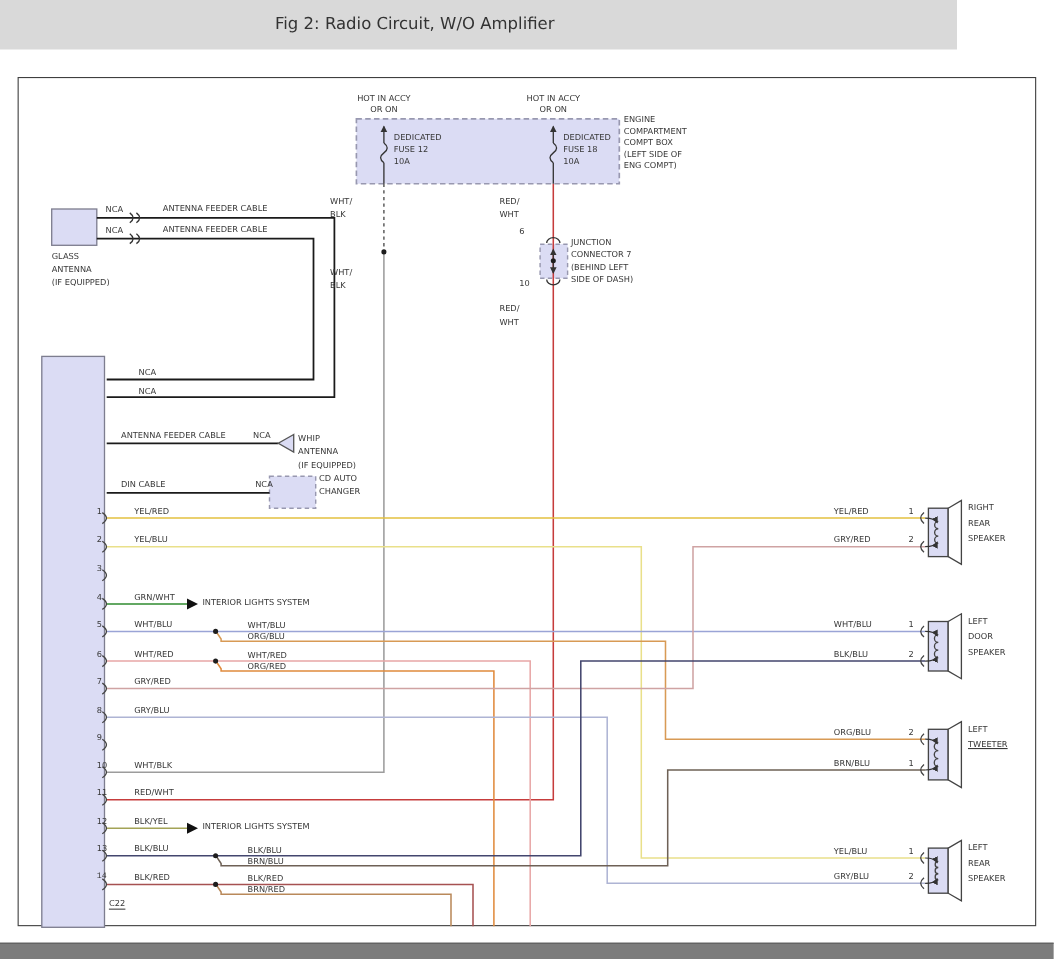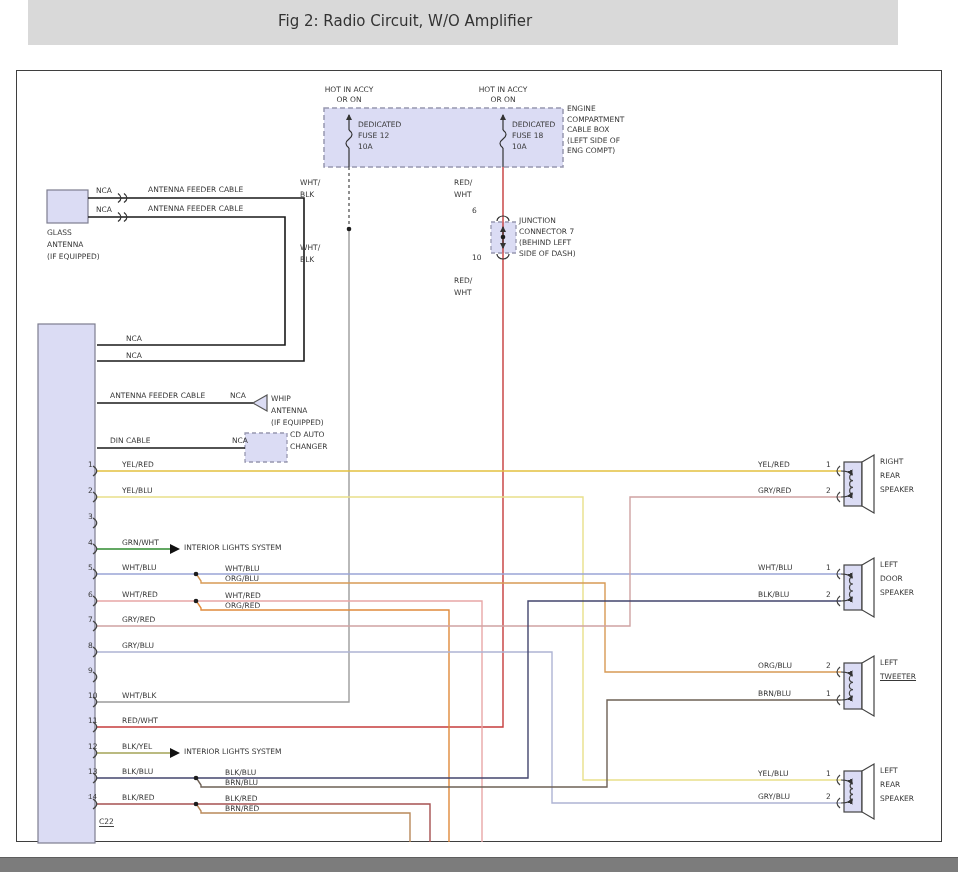--- a/index.html
+++ b/index.html
@@ -1,17 +1,17 @@
 <!DOCTYPE html>
 <html><head>
 <meta charset="utf-8">
 <style>
   html,body{margin:0;padding:0;width:958px;height:872px;overflow:hidden;background:#fff;
     font-family:"DejaVu Sans","Liberation Sans",sans-serif;position:relative;}
-  #titlebar{position:absolute;left:0;top:0;width:870px;height:45px;background:#d9d9d9;z-index:0;margin-left:28px;}
+  #titlebar{position:absolute;left:0;top:0;width:870px;height:45px;background:#d9d9d9;z-index:0;}
   #titlebar span{position:absolute;left:250px;top:12px;font-size:15px;color:#333;}
   #frame{position:absolute;left:16px;top:70px;width:926px;height:772px;border:1px solid #3f3f3f;
     background:#fff;box-sizing:border-box;z-index:0;}
   #bottombar{position:absolute;left:0;top:857px;width:958px;height:15px;background:#7c7c7c;
     border-top:1px solid #5e5e5e;z-index:3;}
   #wires-svg{position:absolute;left:0;top:0;z-index:1;}
   #labels{position:absolute;left:0;top:0;width:958px;height:832px;z-index:2;pointer-events:none;}
   .lbl{position:absolute;font-size:7.5px;line-height:9px;color:#383838;white-space:nowrap;}
   .r{text-align:left;}
   .c{text-align:center;}
@@ -153,21 +153,21 @@
 
   <div class="lbl" style="left:358px;top:120px">DEDICATED</div>
   <div class="lbl" style="left:358px;top:131px">FUSE 12</div>
   <div class="lbl" style="left:358px;top:142px">10A</div>
   <div class="lbl" style="left:512px;top:120px">DEDICATED</div>
   <div class="lbl" style="left:512px;top:131px">FUSE 18</div>
   <div class="lbl" style="left:512px;top:142px">10A</div>
 
   <div class="lbl" style="left:567px;top:104px">ENGINE</div>
   <div class="lbl" style="left:567px;top:115px">COMPARTMENT</div>
-  <div class="lbl" style="left:567px;top:125px">CABLE BOX</div>
+  <div class="lbl" style="left:567px;top:125px">COMPT BOX</div>
   <div class="lbl" style="left:567px;top:136px">(LEFT SIDE OF</div>
   <div class="lbl" style="left:567px;top:146px">ENG COMPT)</div>
 
   <div class="lbl r" style="left:300px;top:178px;width:45px">WHT/</div>
   <div class="lbl r" style="left:300px;top:190px;width:45px">BLK</div>
   <div class="lbl r" style="left:300px;top:243px;width:45px">WHT/</div>
   <div class="lbl r" style="left:300px;top:255px;width:45px">BLK</div>
   <div class="lbl r" style="left:454px;top:178px;width:45px">RED/</div>
   <div class="lbl r" style="left:454px;top:190px;width:45px">WHT</div>
   <div class="lbl r" style="left:454px;top:276px;width:45px">RED/</div>

